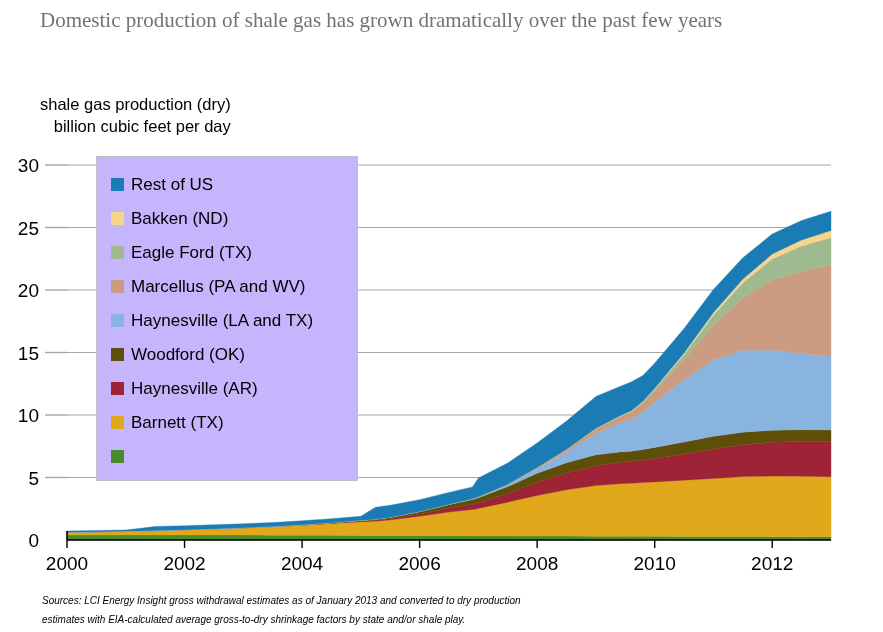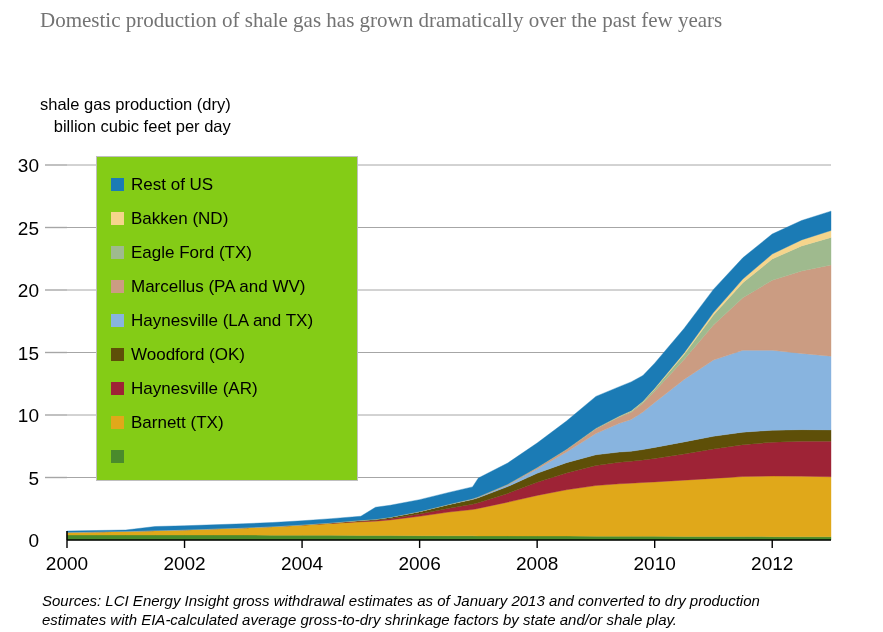--- a/index.html
+++ b/index.html
@@ -58,21 +58,21 @@
     display: block;
   }
 
   
   #legend {
     position: absolute;
     left: 96px;
     top: 156px;
     width: 262px;
     height: 325px;
-    background: #84cc16;
+    background: #c4b5fd;
     border: 1px solid #BFBFBF;
     box-sizing: border-box;
     padding: 10px 0 0 14px;
   }
   .legend-item {
     display: flex;
     align-items: center;
     height: 34px;
   }
   .legend-swatch {
@@ -87,21 +87,21 @@
     white-space: nowrap;
     line-height: 17px;
   }
 
   
   #source-note {
     position: absolute;
     left: 42px;
     top: 591px;
     width: 800px;
-    font-size: 15px;
+    font-size: 10px;
     line-height: 19px;
     font-style: italic;
     color: #000000;
     text-align: center;
   }
   #source-note .line1 { text-align: left; }
   #source-note .line2 { text-align: left; }
 </style>
 </head>
 <body>

